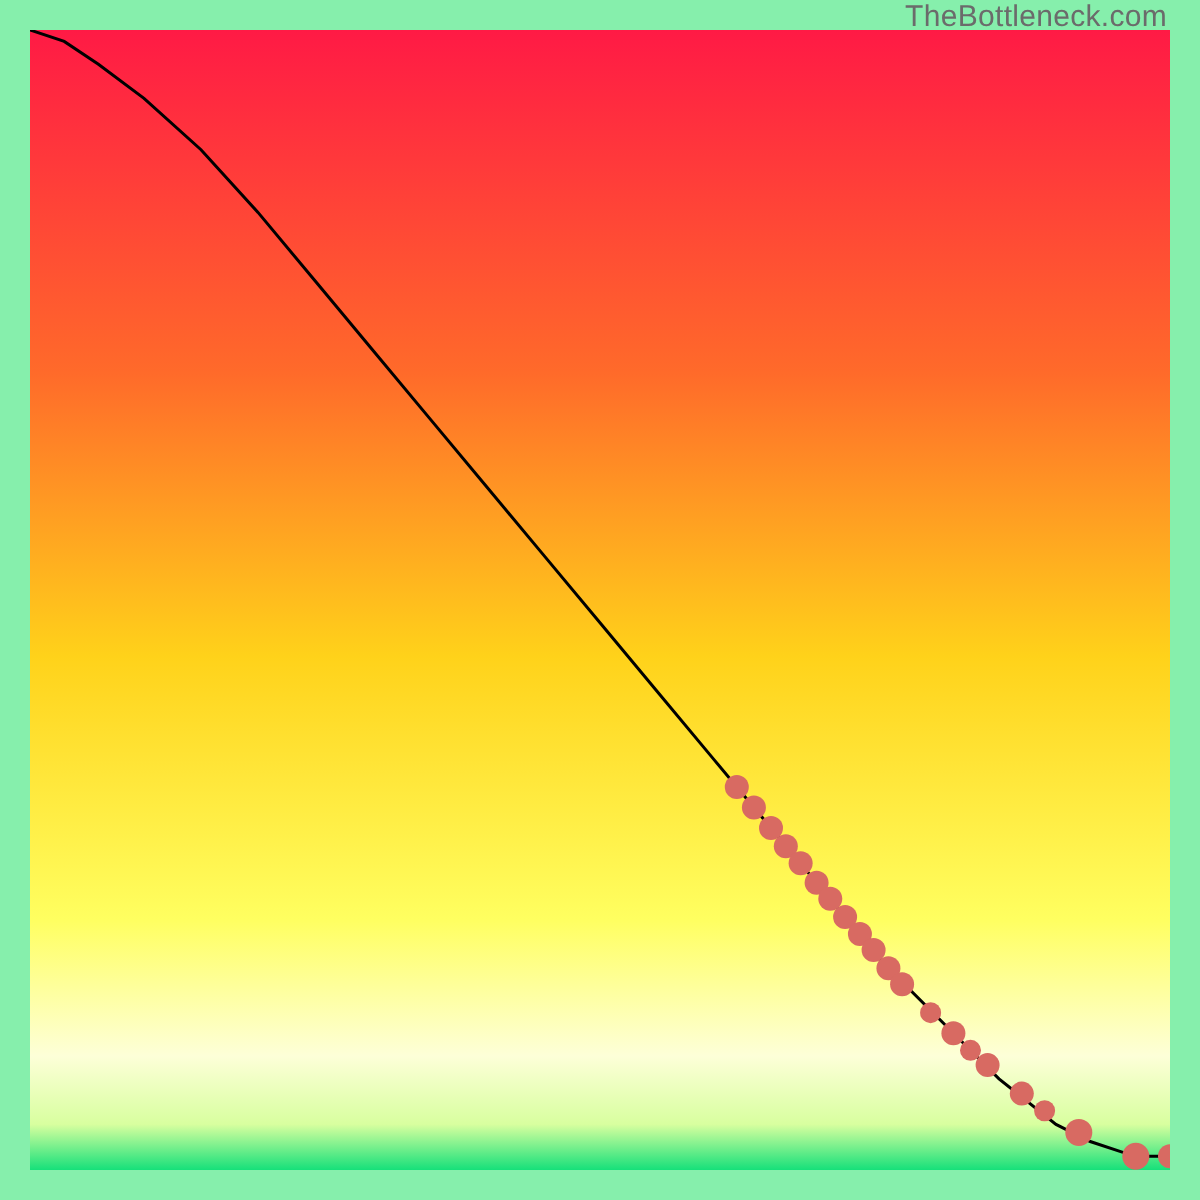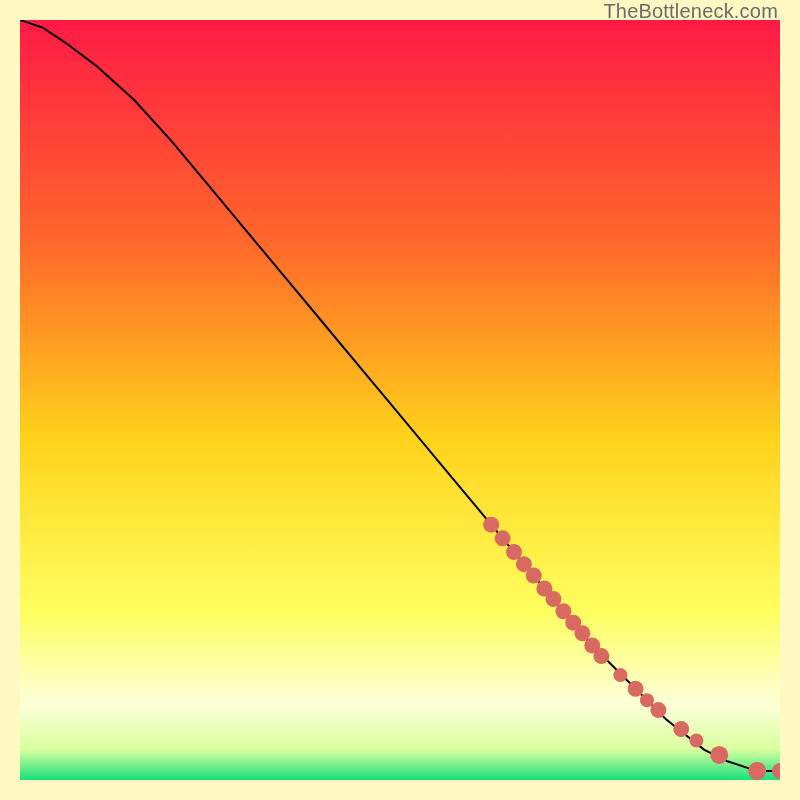--- a/index.html
+++ b/index.html
@@ -8,21 +8,21 @@
     width: 800px;
     height: 800px;
     overflow: hidden;
     background: #000;
     font-family: Arial, Helvetica, sans-serif;
   }
   .wrap {
     position: relative;
     width: 800px;
     height: 800px;
-    background: #fef9c3;
+    background: #86efac;
   }
   .plot {
     position: absolute;
     left: 20px;
     top: 20px;
     width: 760px;
     height: 760px;
   }
   .watermark {
     position: absolute;

